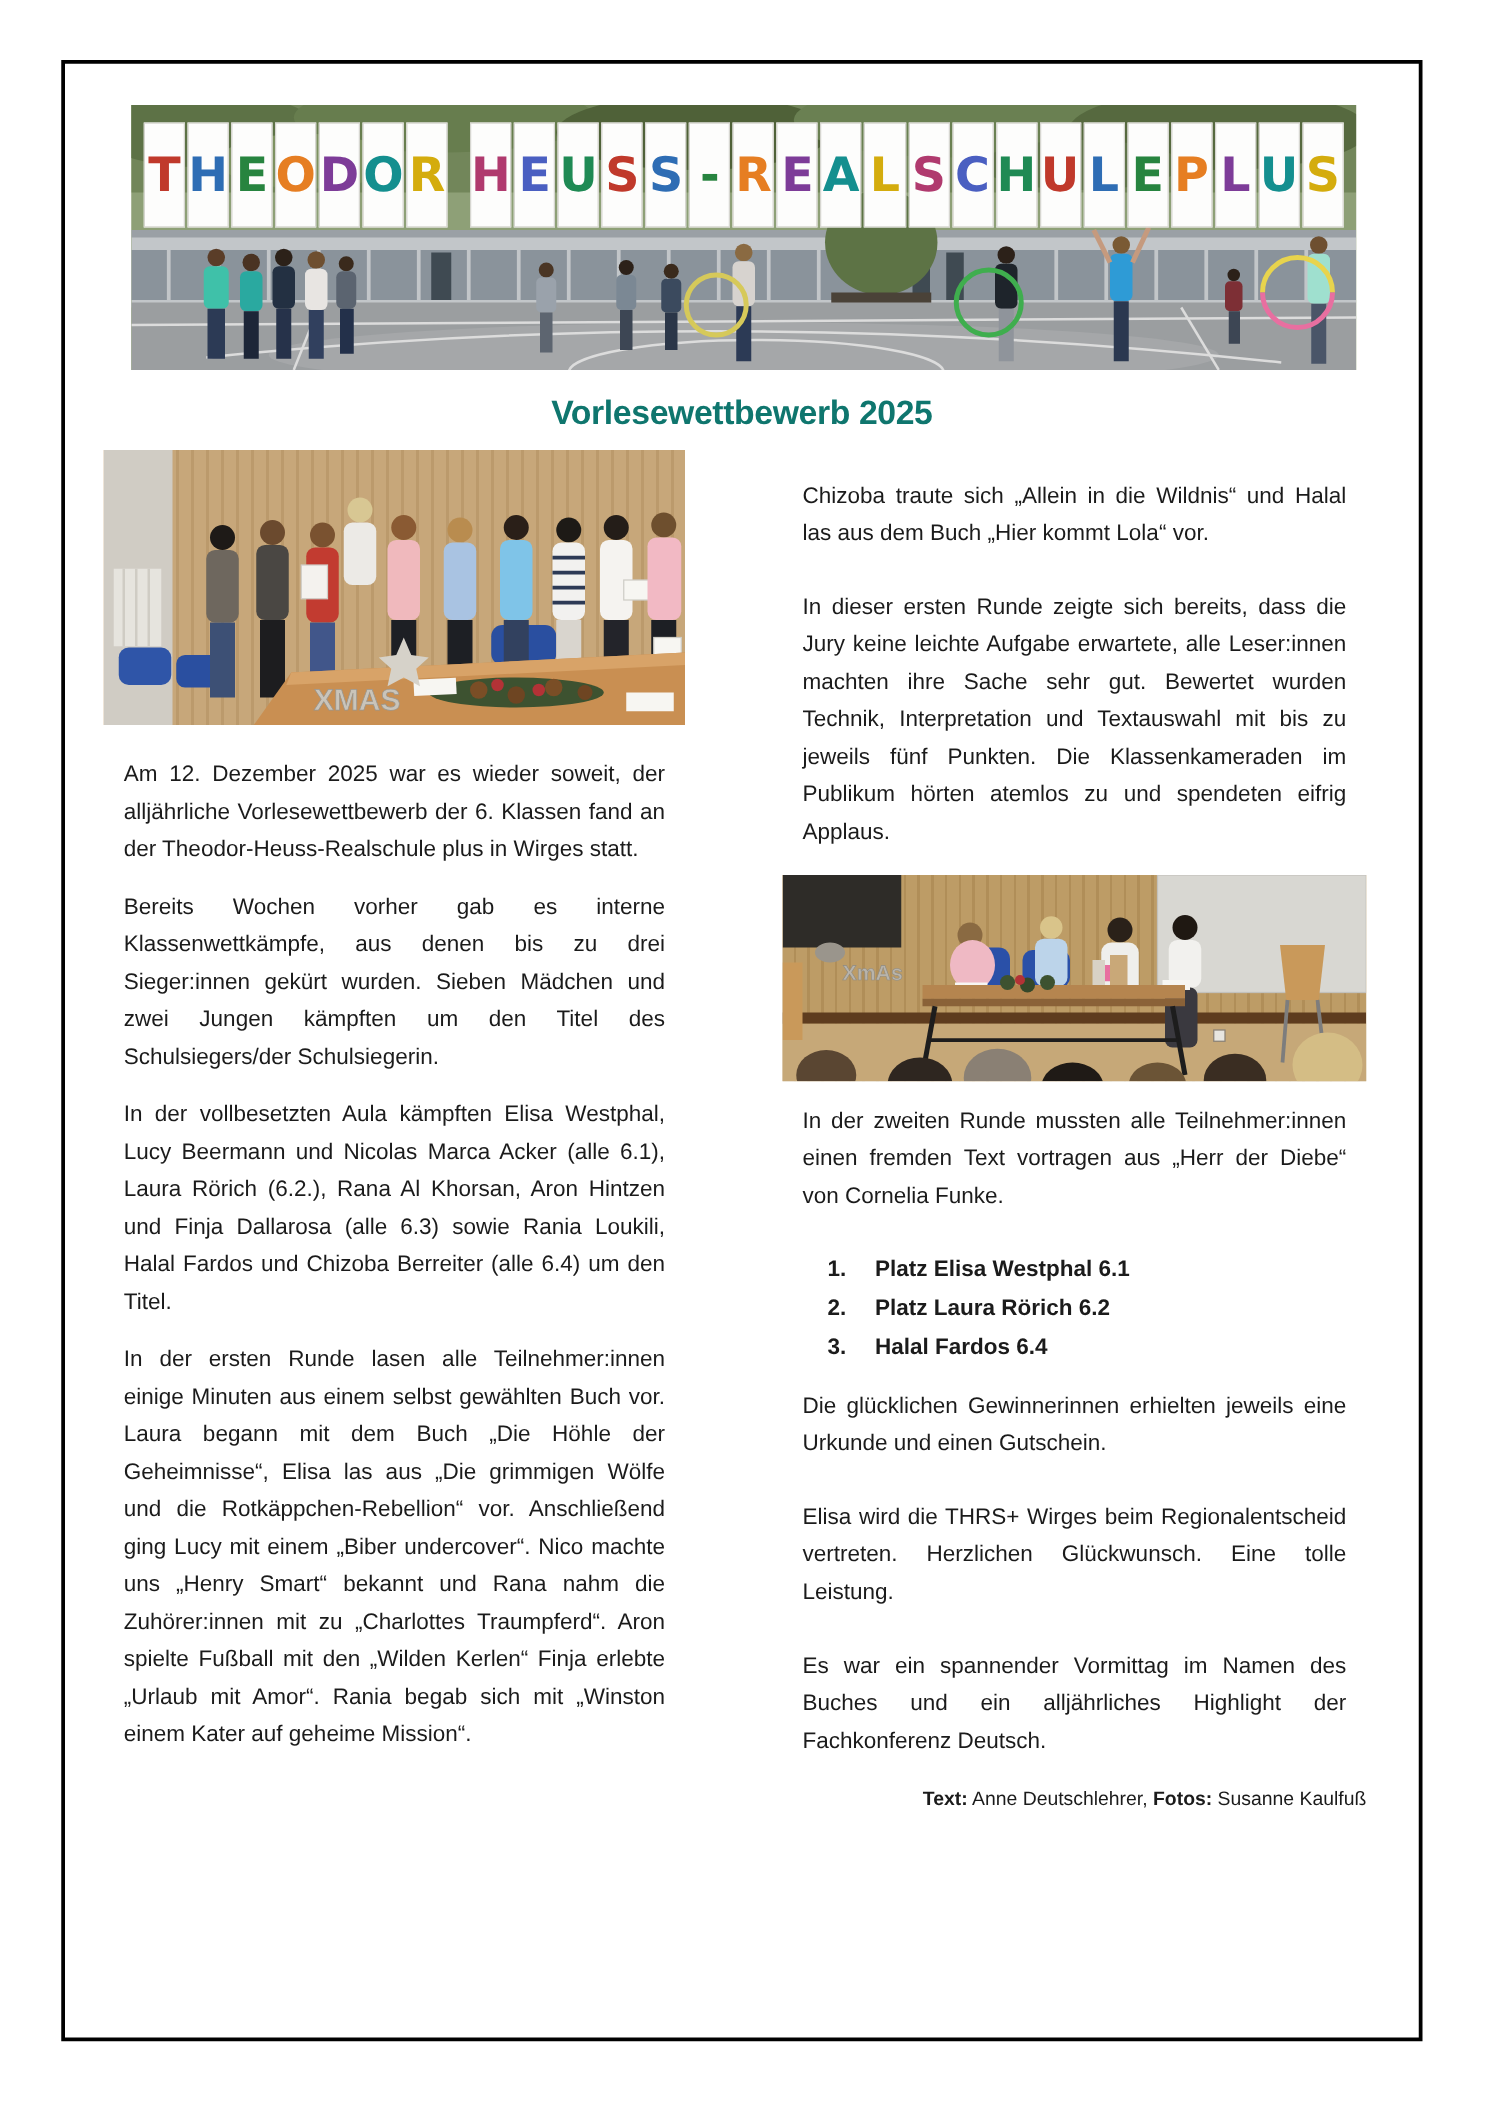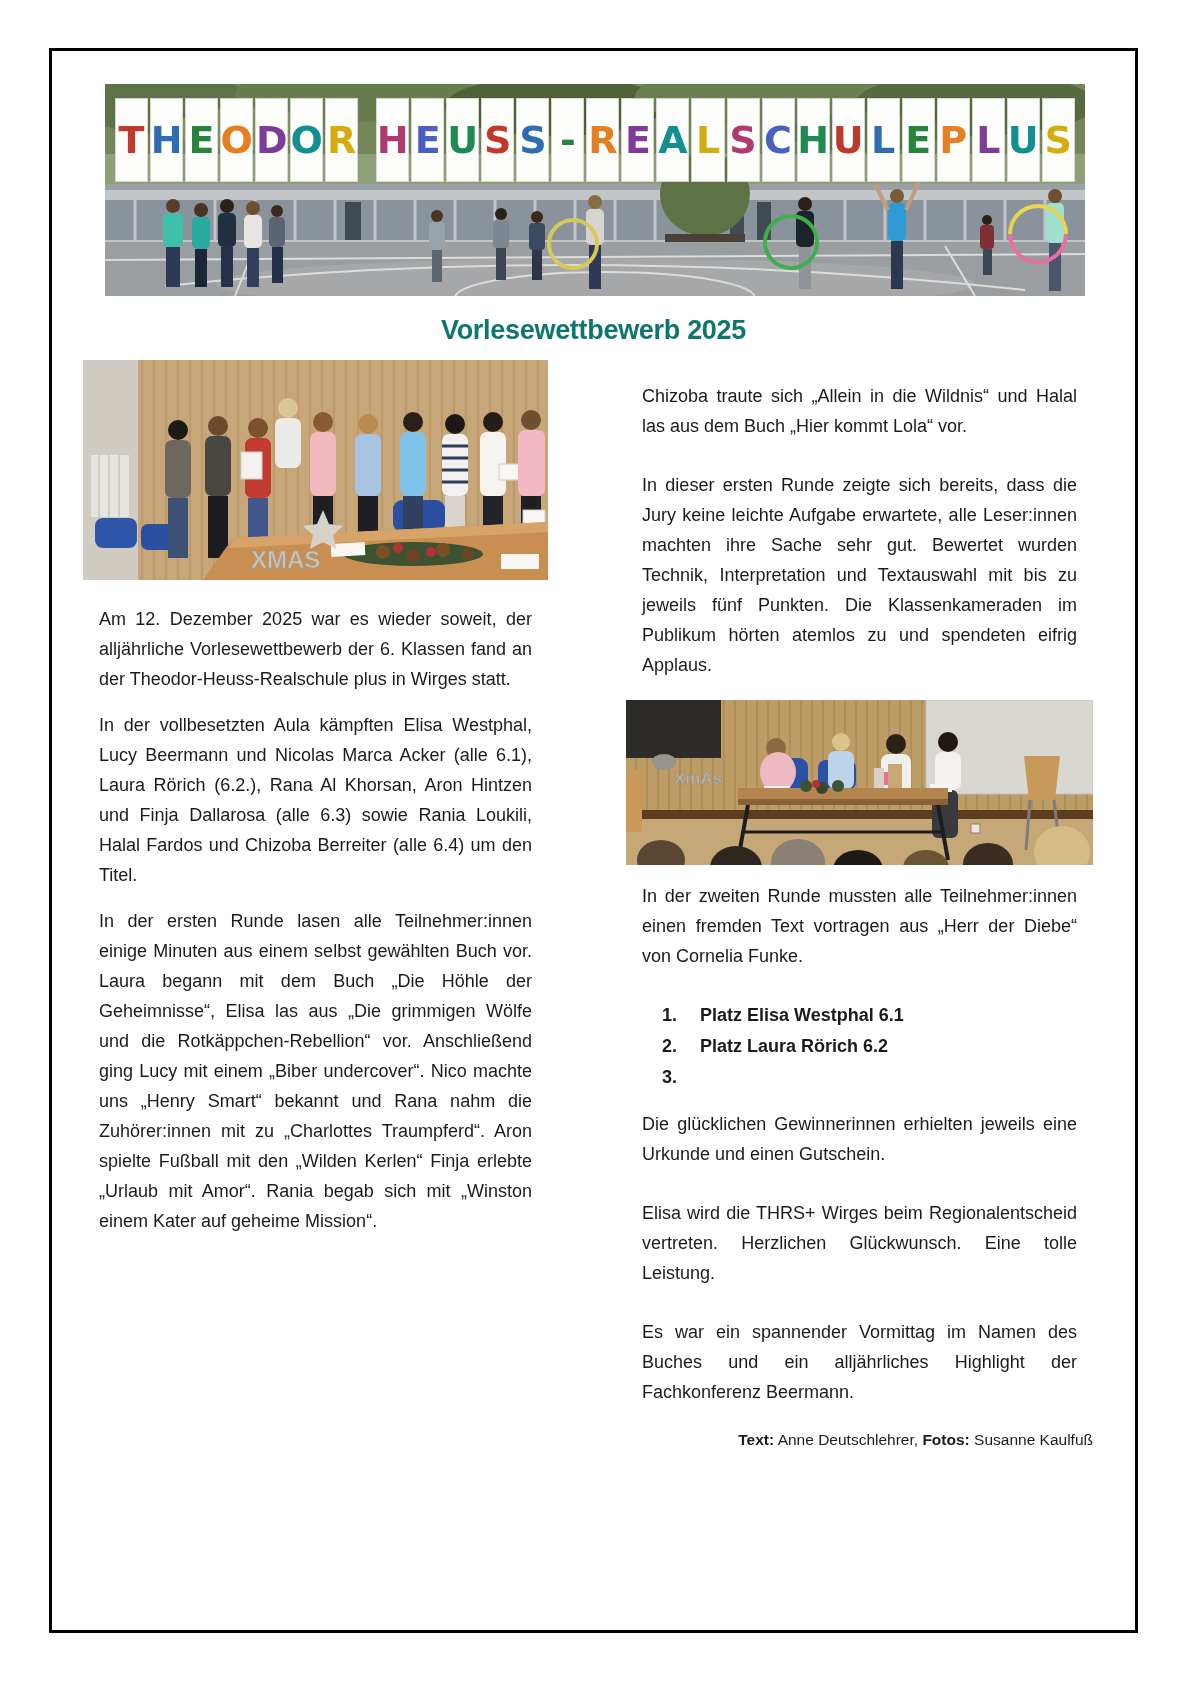--- a/index.html
+++ b/index.html
@@ -303,20 +303,21 @@
               <circle cx="348" cy="192" r="5" fill="#b33236"></circle>
           </g>
           <rect x="418" y="194" width="38" height="15" fill="#f7f6f2"></rect>
           <rect x="248" y="183" width="34" height="13" fill="#f7f6f2" transform="rotate(-3 265 189)"></rect>
           <text x="168" y="208" font-size="24" font-weight="bold" fill="#c9c4ba" stroke="#9a958c" stroke-width="0.6">XMAS</text>
           <polygon points="240,150 246,164 260,166 250,175 253,189 240,182 227,189 230,175 220,166 234,164" fill="#d6d2c9"></polygon>
         </g>
       </svg>
     </div>
     <p>Am 12. Dezember 2025 war es wieder soweit, der alljährliche Vorlesewettbewerb der 6. Klassen fand an der Theodor-Heuss-Realschule plus in Wirges statt.</p>
+    <p>Bereits Wochen vorher gab es interne Klassenwettkämpfe, aus denen bis zu drei Sieger:innen gekürt wurden. Sieben Mädchen und zwei Jungen kämpften um den Titel des Schulsiegers/der Schulsiegerin.</p>
     <p>In der vollbesetzten Aula kämpften Elisa Westphal, Lucy Beermann und Nicolas Marca Acker (alle 6.1), Laura Rörich (6.2.), Rana Al Khorsan, Aron Hintzen und Finja Dallarosa (alle 6.3) sowie Rania Loukili, Halal Fardos und Chizoba Berreiter (alle 6.4) um den Titel.</p>
     <p>In der ersten Runde lasen alle Teilnehmer:innen einige Minuten aus einem selbst gewählten Buch vor. Laura begann mit dem Buch „Die Höhle der Geheimnisse“, Elisa las aus „Die grimmigen Wölfe und die Rotkäppchen-Rebellion“ vor. Anschließend ging Lucy mit einem „Biber undercover“. Nico machte uns „Henry Smart“ bekannt und Rana nahm die Zuhörer:innen mit zu „Charlottes Traumpferd“. Aron spielte Fußball mit den „Wilden Kerlen“ Finja erlebte „Urlaub mit Amor“. Rania begab sich mit „Winston einem Kater auf geheime Mission“.</p>
   </div>
 
   <div class="col col-right">
     <p class="mb">Chizoba traute sich „Allein in die Wildnis“ und Halal las aus dem Buch „Hier kommt Lola“ vor.</p>
     <p>In dieser ersten Runde zeigte sich bereits, dass die Jury keine leichte Aufgabe erwartete, alle Leser:innen machten ihre Sache sehr gut. Bewertet wurden Technik, Interpretation und Textauswahl mit bis zu jeweils fünf Punkten. Die Klassenkameraden im Publikum hörten atemlos zu und spendeten eifrig Applaus.</p>
 
     <div class="photo-right">
       <svg width="467" height="165" viewBox="0 0 467 165">
@@ -392,26 +393,27 @@
       <div class="winner">
         <span class="wnum">1.</span>
         <span class="wlabel">Platz Elisa Westphal 6.1</span>
       </div>
       <div class="winner">
         <span class="wnum">2.</span>
         <span class="wlabel">Platz Laura Rörich 6.2</span>
       </div>
       <div class="winner">
         <span class="wnum">3.</span>
+        <span class="wlabel">Halal Fardos 6.4</span>
       </div>
     </div>
 
     <p class="mb">Die glücklichen Gewinnerinnen erhielten jeweils eine Urkunde und einen Gutschein.</p>
     <p class="mb">Elisa wird die THRS+ Wirges beim Regionalentscheid vertreten. Herzlichen Glückwunsch. Eine tolle Leistung.</p>
-    <p>Es war ein spannender Vormittag im Namen des Buches und ein alljährliches Highlight der Fachkonferenz Beermann.</p>
+    <p>Es war ein spannender Vormittag im Namen des Buches und ein alljährliches Highlight der Fachkonferenz Deutsch.</p>
 
     <div class="credits">
       <span class="b">Text:</span>
       <span>Anne Deutschlehrer,</span>
       <span class="b">Fotos:</span>
       <span>Susanne Kaulfuß</span>
     </div>
   </div>
 
 </div>

